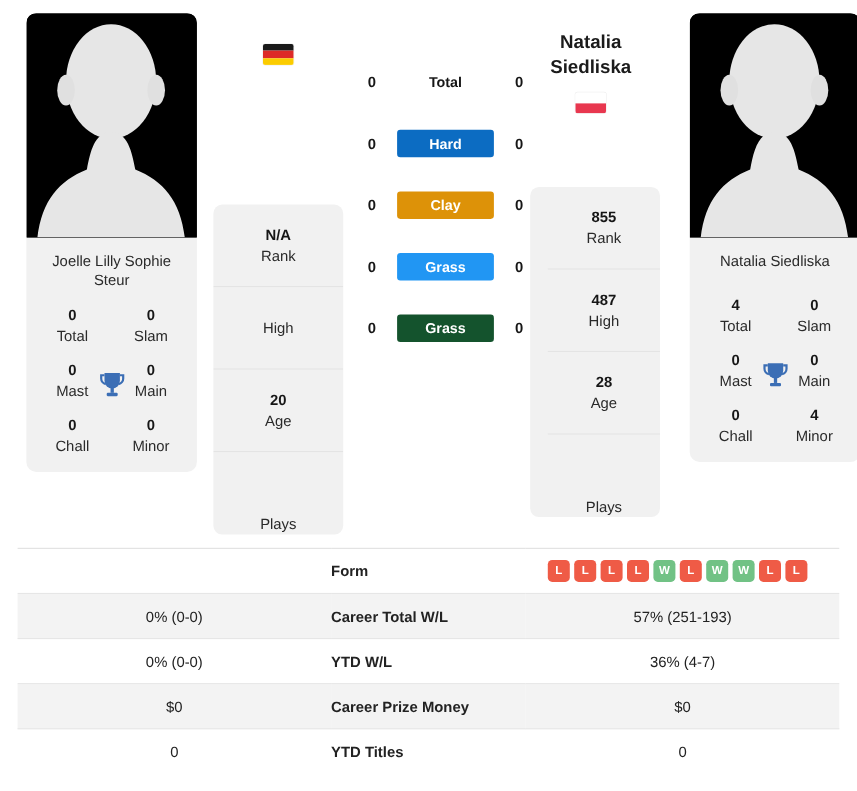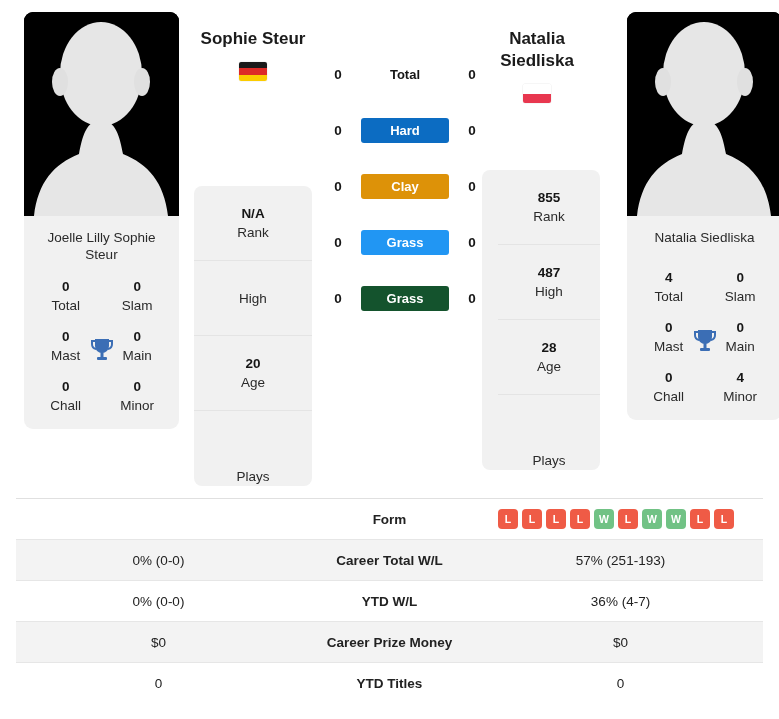--- a/index.html
+++ b/index.html
@@ -189,21 +189,21 @@
   }
   .stats-table td {
     height: 41px;
     font-size: 13.5px;
     color: #222222;
     vertical-align: middle;
   }
   .stats-table tr:nth-child(even) { background: #f3f3f3; }
   .stats-table tr:nth-child(even) td { border-top: 1px solid #e6e6e6; border-bottom: 1px solid #e6e6e6; }
   .col-side { width: 285px; text-align: center; }
-  .col-mid  { width: 177px; text-align: center; font-weight: bold; }
+  .col-mid  { width: 177px; font-weight: bold; }
 
   .form-badges {
     display: flex;
     gap: 4px;
     justify-content: flex-start;
     padding-left: 20px;
   }
   .badge {
     width: 20px;
     height: 20px;
@@ -267,21 +267,20 @@
             <path d="M6 3 H2 v4 a6 6 0 0 0 5 6 v-2 a4 4 0 0 1 -3 -4 V5 h2 z" fill="#3b6eb5"></path>
             <path d="M20 3 h4 v4 a6 6 0 0 1 -5 6 v-2 a4 4 0 0 0 3 -4 V5 h-2 z" fill="#3b6eb5"></path>
             <rect x="11.5" y="15" width="3" height="5" fill="#3b6eb5"></rect>
             <rect x="8" y="20" width="10" height="3" rx="1" fill="#3b6eb5"></rect>
           </svg>
         </div>
       </div>
     </div>
 
     <div class="name-head left">
-      <div class="nm">Sophie Steur</div>
       <span class="flag">
         <i style="height:33.4%;background:#1a1a1a"></i>
         <i style="height:33.3%;background:#dd2a27"></i>
         <i style="height:33.3%;background:#fbcc00"></i>
       </span>
     </div>
 
     <div class="info-card left">
       <div class="info-row">
         <div class="v">N/A</div>

